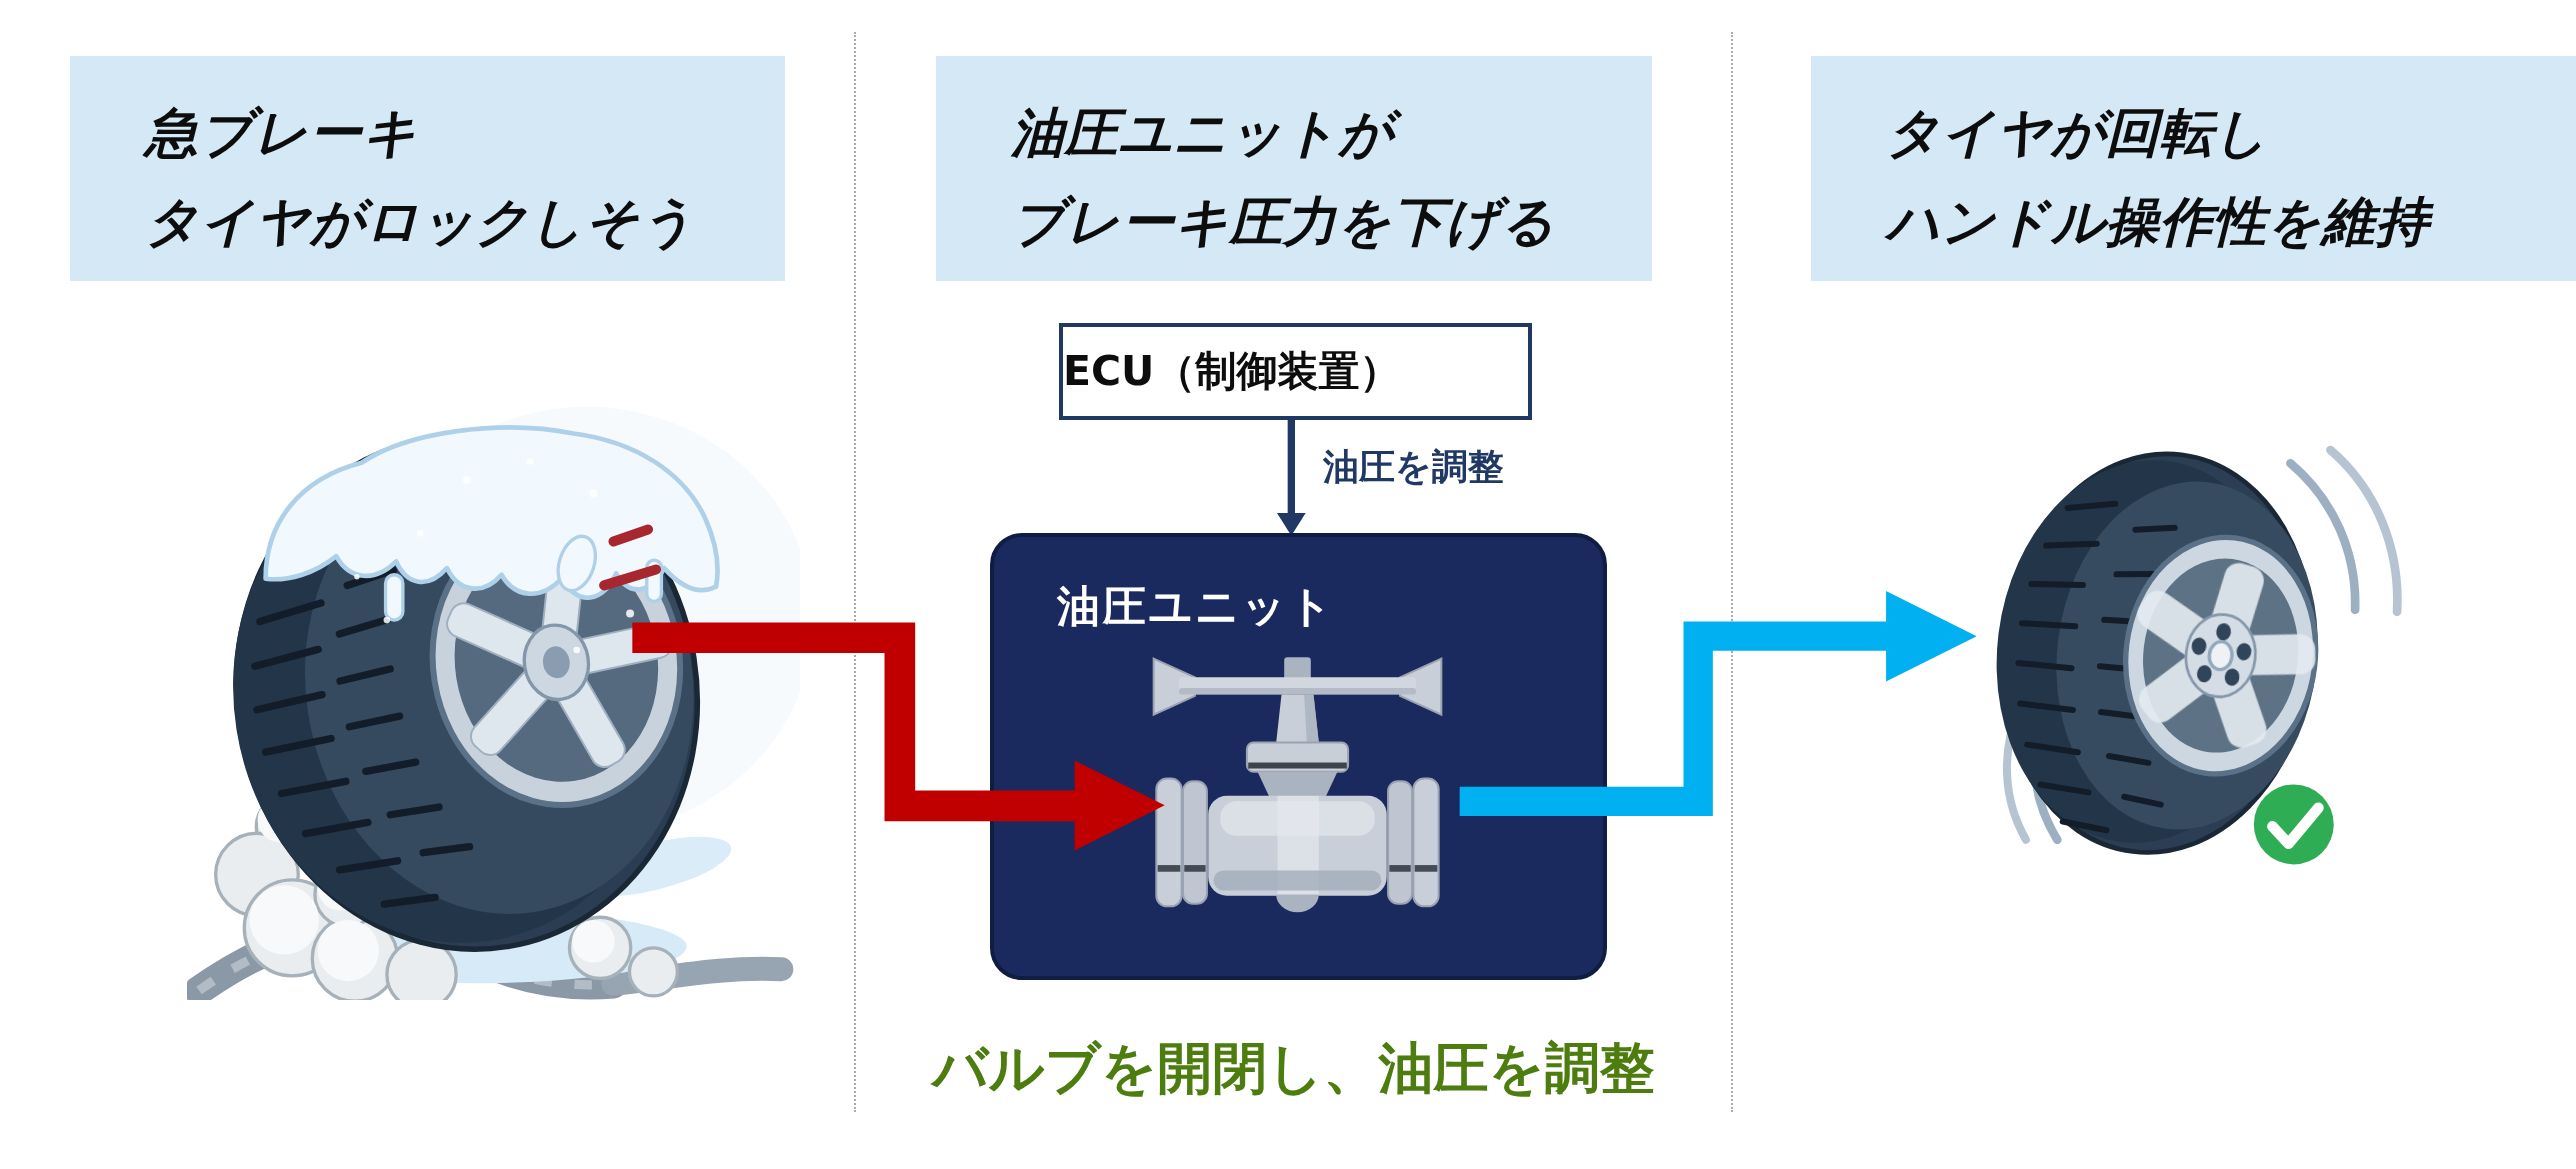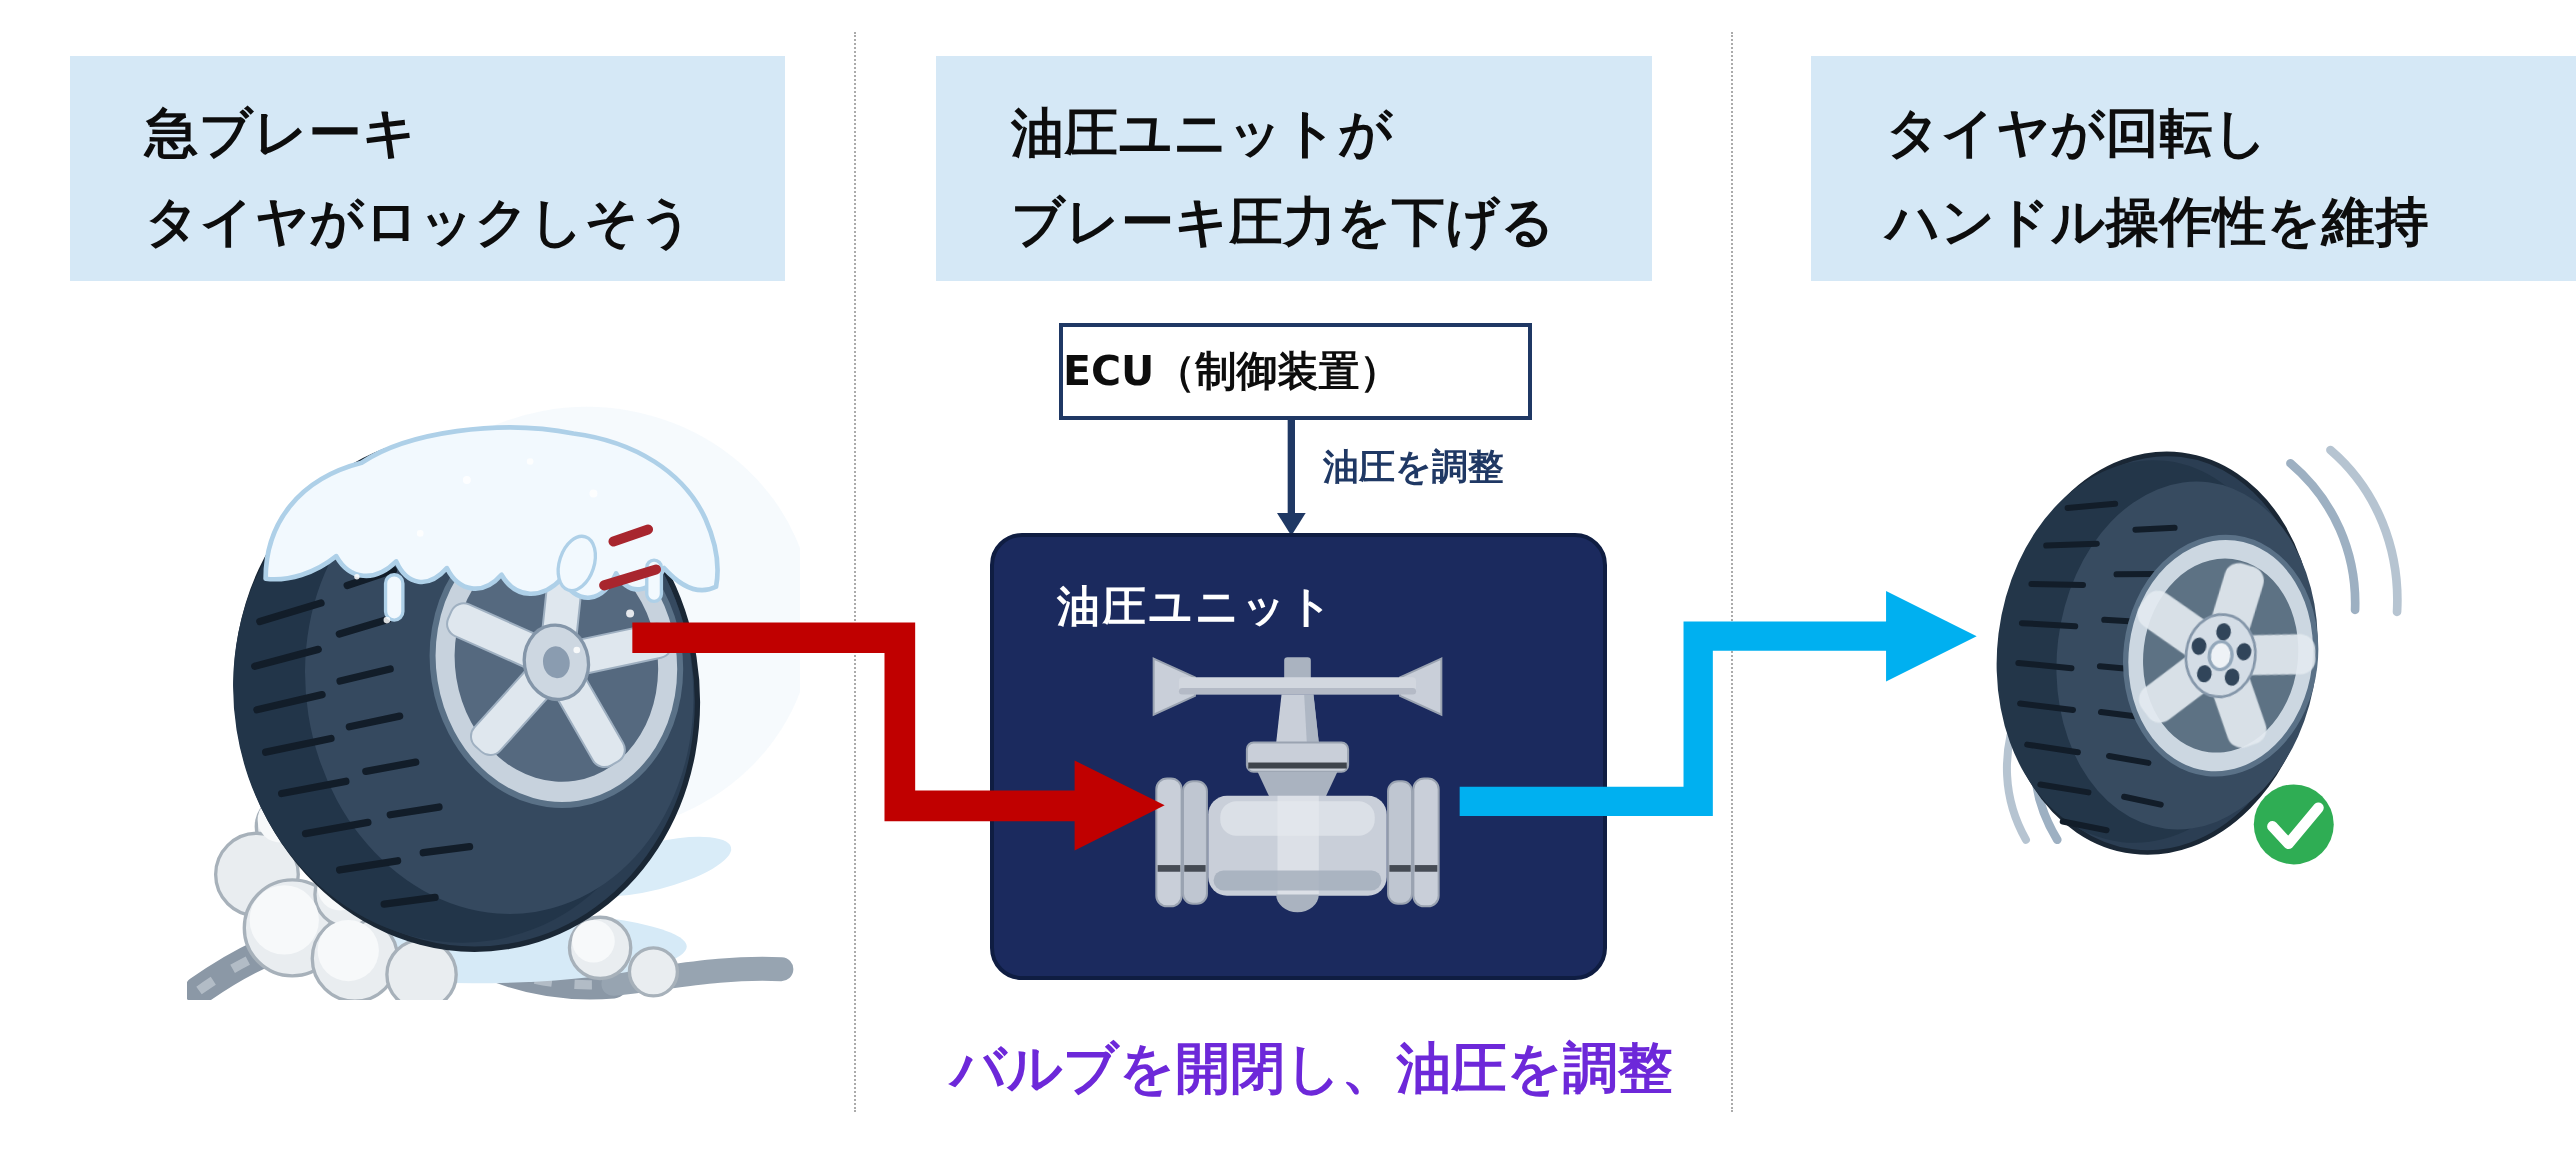--- a/index.html
+++ b/index.html
@@ -1,34 +1,34 @@
 <!DOCTYPE html>
 <html style="font-size:10.7px"><head>
 <meta charset="utf-8">
 <style>
   html,body{margin:0;padding:0;background:#ffffff;}
   .canvas{position:relative;width:2576px;height:1169px;background:#ffffff;overflow:hidden;
           font-family:"DejaVu Sans",sans-serif;}
   .divider{position:absolute;top:32px;height:1080px;width:0;border-left:2px dotted #ababab;}
   .header-box{position:absolute;top:56px;height:225px;background:#d5e8f6;box-sizing:border-box;
-              padding:32px 0 0 75px;}
+              padding:32px 0 0 75px;font-style:italic;}
   .header-line{font-size:53px;font-weight:bold;color:#0d0d0d;line-height:89px;white-space:nowrap;
                letter-spacing:0.7px;}
   .ecu-box{position:absolute;left:1059px;top:323px;width:473px;height:97px;background:#ffffff;
            border:4.7px solid #1f3864;box-sizing:border-box;display:flex;align-items:center;
            justify-content:flex-start;}
   .ecu-label{font-size:41px;font-weight:bold;color:#0d0d0d;white-space:nowrap;}
   .signal-label{position:absolute;left:1323px;top:443px;font-size:36px;font-weight:bold;
                 color:#1f3864;white-space:nowrap;}
   .navy-box{position:absolute;left:990px;top:533px;width:617px;height:447px;background:#1b2a5e;
             border:4px solid #0f1d42;border-radius:32px;box-sizing:border-box;}
   .unit-label{position:absolute;left:63px;top:41px;font-size:43px;font-weight:bold;color:#ffffff;
               letter-spacing:2.7px;white-space:nowrap;}
   .caption{position:absolute;left:929px;top:1032px;width:729px;text-align:center;font-size:55px;
-           font-weight:bold;color:#6d28d9;white-space:nowrap;margin-left:18px;}
+           font-weight:bold;color:#4d7c0f;white-space:nowrap;}
   .abs{position:absolute;}
 </style>
 </head>
 <body>
 
 <div class="canvas">
 
   <div class="divider" style="left:854px"></div>
   <div class="divider" style="left:1731px"></div>
 

